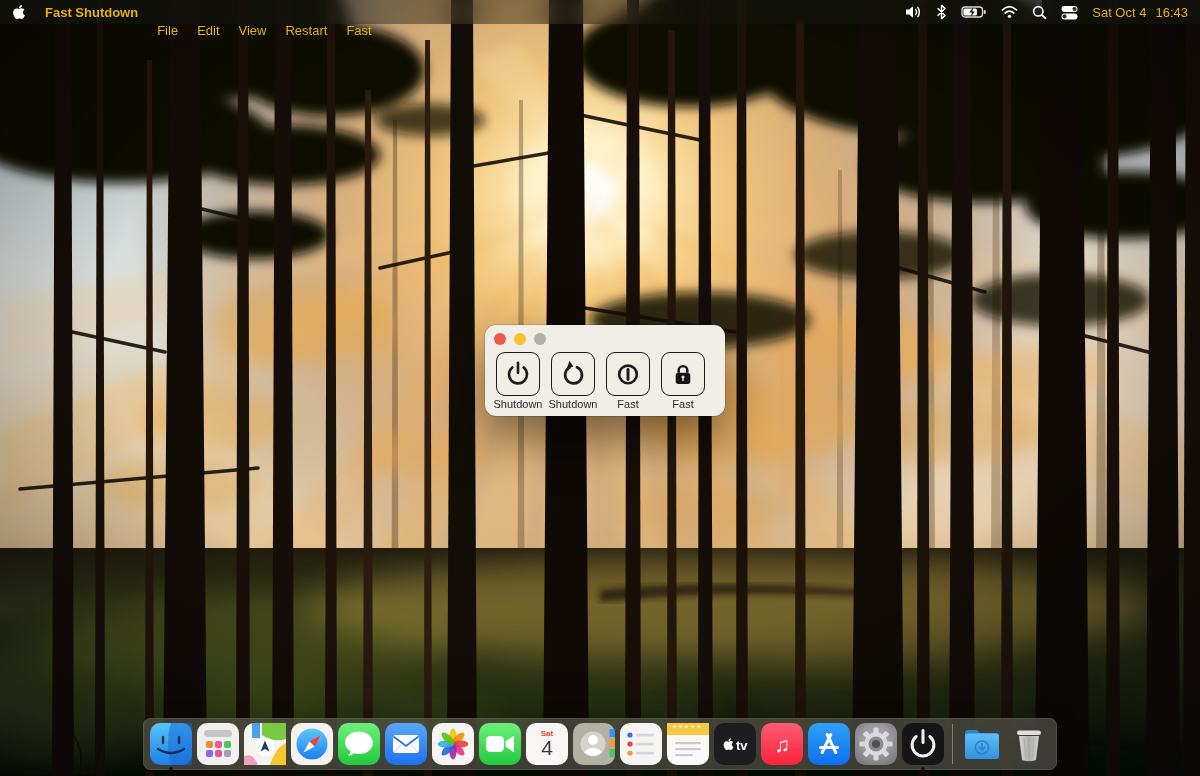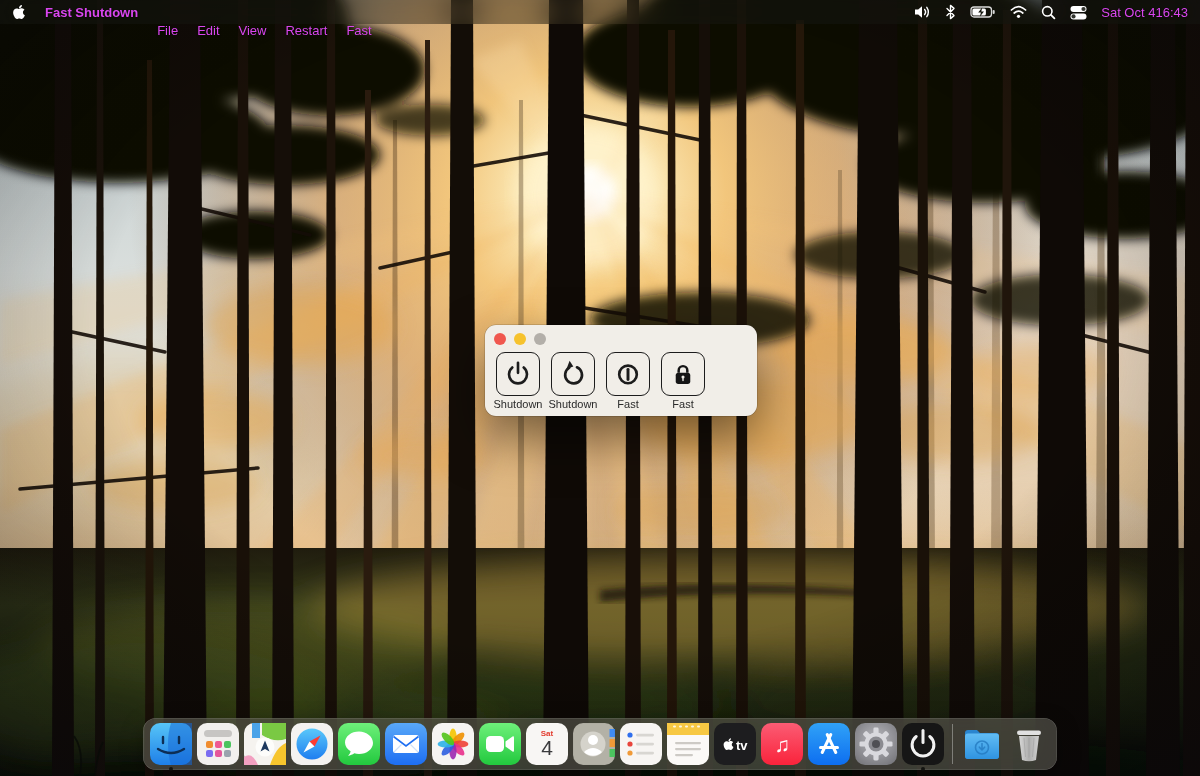--- a/index.html
+++ b/index.html
@@ -6,50 +6,50 @@
   html,body { width:1200px; height:776px; overflow:hidden; background:#000;
     font-family:"Liberation Sans", sans-serif; }
   #stage { position:relative; width:1200px; height:776px; overflow:hidden; }
 
   
   #wallpaper { position:absolute; inset:0; }
 
   
   #menubar { position:absolute; top:0; left:0; right:0; height:24px;
     background:rgba(24,26,22,.42); backdrop-filter:blur(16px) saturate(1.3);
-    display:flex; align-items:center; padding:0 12px; color:#d946ef;
+    display:flex; align-items:center; padding:0 12px; color:#eab308;
     font-size:13px; text-shadow:0 1px 2px rgba(0,0,0,.45); z-index:30; }
   #menubar .left { display:flex; align-items:center; gap:19px; }
   #menubar .apple { display:flex; align-items:center; margin-right:0; }
   #menubar .appname { font-weight:bold; }
   #menubar .menu-item { cursor:default;margin-top:37px; }
   #menubar .right { margin-left:auto; display:flex; align-items:center; gap:14px; }
   #menubar .right svg { display:block; }
-  .clock { display:flex; }
+  .clock { display:flex; gap:9px; }
 
   
-  #fs-window { position:absolute; left:485px; top:325px; width:272px; height:91px;
+  #fs-window { position:absolute; left:485px; top:325px; width:240px; height:91px;
     background:#f1eee8; border-radius:11px; z-index:20;
     box-shadow:0 22px 50px rgba(0,0,0,.5), 0 0 0 .5px rgba(0,0,0,.25); }
   .traffic { position:absolute; top:8px; left:9px; display:flex; gap:8px; }
   .tl { width:12px; height:12px; border-radius:50%; }
   .tl.red { background:#f0574e; } .tl.yellow { background:#f6c22d; }
   .tl.gray { background:#b3afa9; }
   .btn-row { position:absolute; top:27px; left:11px; display:flex; gap:11px; }
   .fs-cell { width:44px; display:flex; flex-direction:column; align-items:center; }
   .fs-btn { width:44px; height:44px; border:1.6px solid #1c1c1c; border-radius:9px;
     background:transparent; display:flex; align-items:center; justify-content:center;
     cursor:pointer; padding:0; }
   .fs-label { margin-top:2px; font-size:11px; color:#2a2a2a; white-space:nowrap; }
 
   
   #dock { position:absolute; left:50%; transform:translateX(-50%); bottom:6px;
     height:52px; display:flex; align-items:center; gap:5px; padding:5px 7px;
     background:rgba(112,110,102,.50); backdrop-filter:blur(18px) saturate(1.4);
-    border-radius:13px; box-shadow:inset 0 0 0 .5px rgba(255,255,255,.18),
+    border-radius:8px; box-shadow:inset 0 0 0 .5px rgba(255,255,255,.18),
     0 8px 22px rgba(0,0,0,.35); z-index:30; }
   .dock-icon { position:relative; width:42px; height:42px; border-radius:10px;
     cursor:pointer; flex:0 0 auto; }
   .dock-icon svg { display:block; width:42px; height:42px; }
   .run-dot { position:absolute; left:50%; bottom:-6px; width:4px; height:4px;
     margin-left:-2px; border-radius:50%; background:rgba(15,15,12,.9); }
   .dock-divider { width:1px; height:40px; background:rgba(255,255,255,.34);
     margin:0 3px; flex:0 0 auto; }
   .cal-weekday { font-size:8px; font-weight:bold; fill:#e33b2e; }
   .cal-day { font-size:21px; fill:#3a3a3c; }

